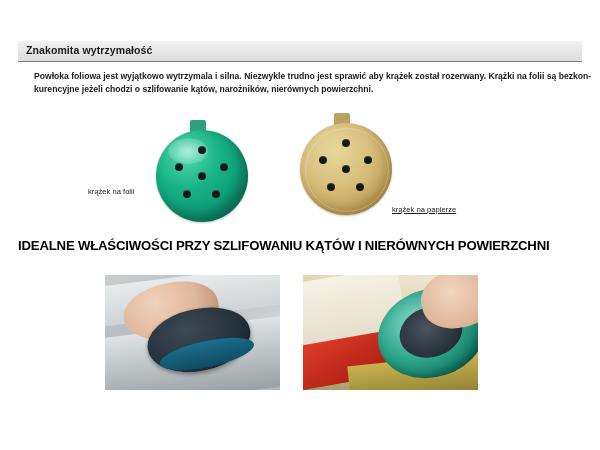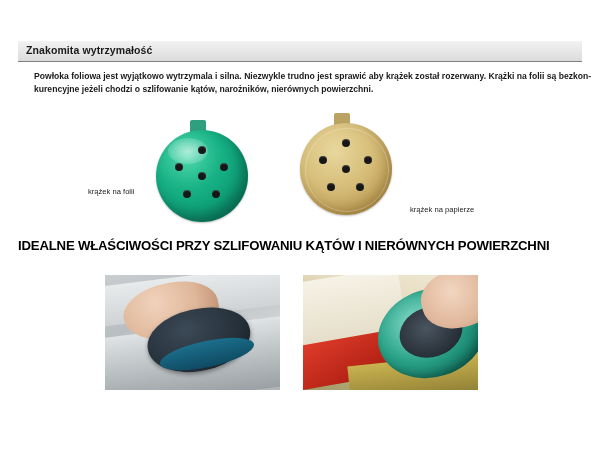--- a/index.html
+++ b/index.html
@@ -154,21 +154,21 @@
   .hole.h4 { left: 27px; top: 60px; }
   .hole.h5 { left: 19px; top: 33px; }
 
   .label {
     position: absolute;
     font-size: 7.6px;
     color: #1a1a1a;
     white-space: nowrap;
   }
   .label.film { left: 88px; top: 82px; }
-  .label.paper { left: 410px; top: 100px; }
+  .label.paper { left: 392px; top: 100px; text-decoration: underline; }
 
   
   .section-title {
     position: absolute;
     left: 18px;
     top: 238px;
     font-size: 13.2px;
     font-weight: bold;
     color: #000000;
     letter-spacing: -0.2px;

